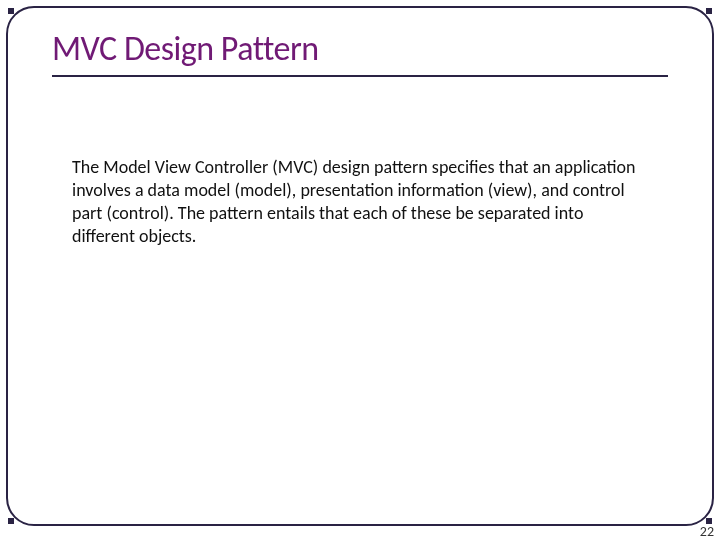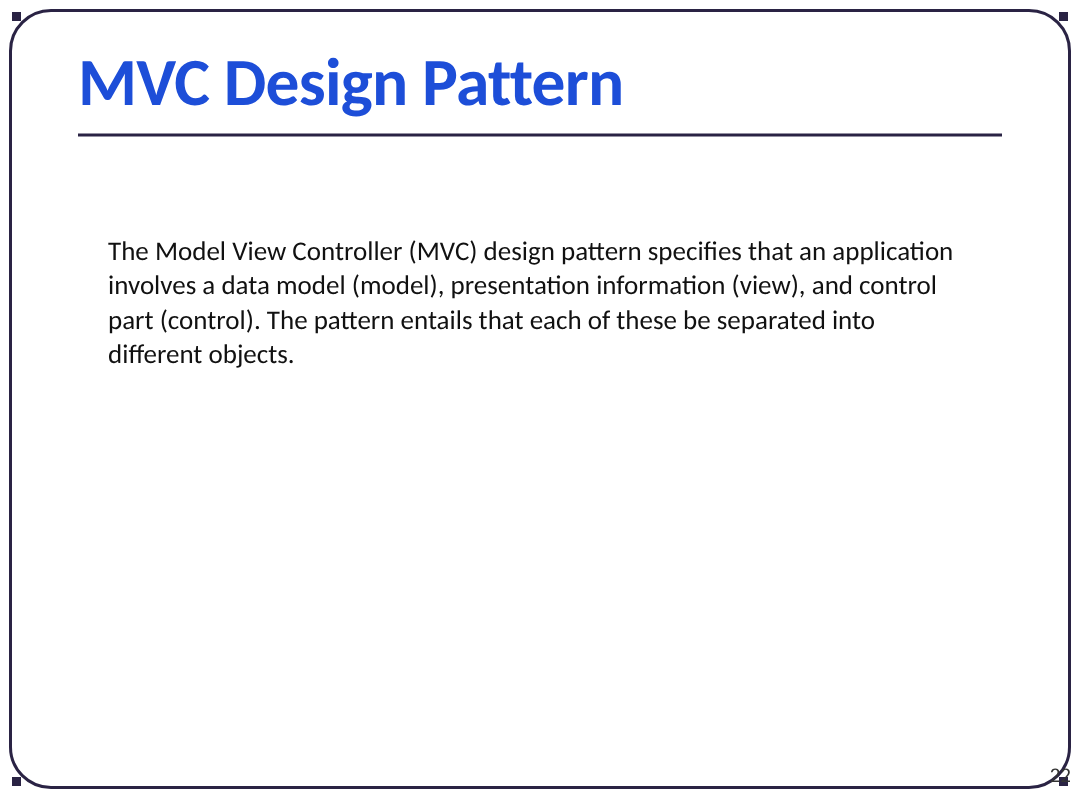--- a/index.html
+++ b/index.html
@@ -29,24 +29,24 @@
   .corner.tr { top: 8px; right: 8px; }
   .corner.bl { bottom: 16px; left: 8px; }
   .corner.br { bottom: 16px; right: 8px; }
   .title-wrap {
     position: absolute;
     top: 28px;
     left: 52px;
     right: 52px;
   }
   .title {
-    font-size: 45px;
-    font-weight: 700;
+    font-size: 34px;
+    font-weight: 400;
     letter-spacing: -0.5px;
-    color: #1d4ed8;
+    color: #701a75;
     padding-bottom: 6px;
   }
   .underline {
     height: 0;
     border-bottom: 2.5px solid #2a2344;
     width: 100%;
   }
   .body-text {
     position: absolute;
     top: 156px;
@@ -55,21 +55,21 @@
     font-size: 18px;
     line-height: 1.28;
     color: #111;
     font-weight: 400;
   }
   .body-text .lead { white-space: pre-wrap; }
   .body-text .bold { font-weight: 400; }
   .page-num {
     position: absolute;
     right: 6px;
-    bottom: 15px;
+    bottom: 0px;
     font-size: 14px;
     color: #333;
   }
 </style>
 </head>
 <body>
 
 <div class="slide">
   <div class="frame"></div>
   <div class="corner tl"></div>

